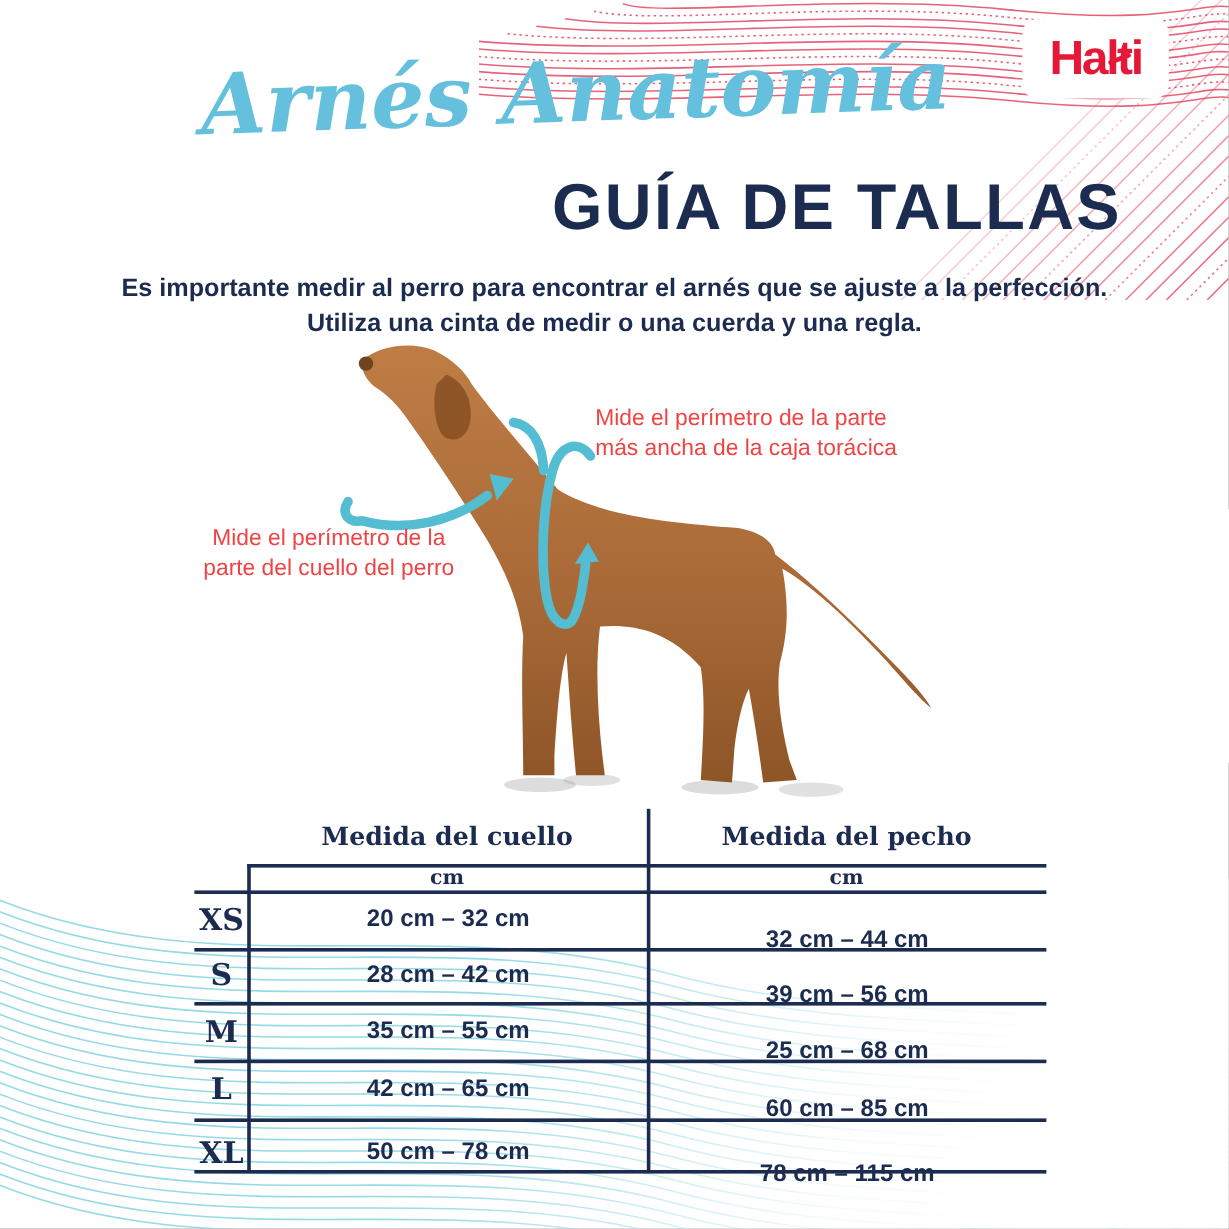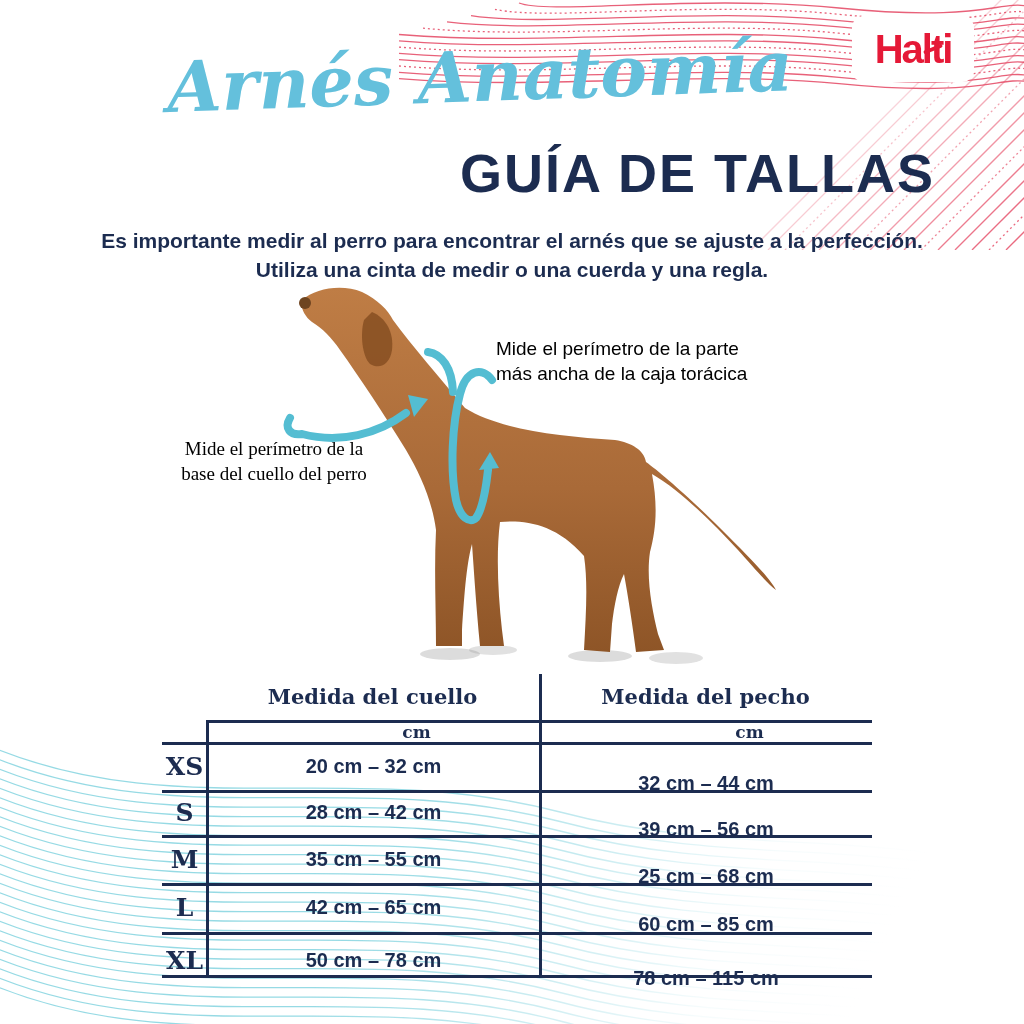--- a/index.html
+++ b/index.html
@@ -22,30 +22,30 @@
   
   .script-title{position:absolute;top:38px;left:0;width:960px;text-align:center;z-index:2;
     font-family:"DejaVu Serif",serif;font-style:italic;font-weight:bold;
     font-size:70px;line-height:1.1;color:#64c0dc;transform:rotate(-2deg);}
   .main-title{position:absolute;top:142px;left:0;width:935px;text-align:right;z-index:2;
     font-size:54px;font-weight:700;letter-spacing:2px;color:#1c2c50;}
   .intro{position:absolute;top:226px;left:0;width:1024px;text-align:center;z-index:2;
     font-size:21px;font-weight:700;line-height:29px;color:#1c2c50;}
   
   .dog-wrap{position:absolute;left:260px;top:278px;width:540px;height:400px;z-index:2;}
-  .note{position:absolute;z-index:3;font-size:19px;font-weight:500;line-height:25px;color:#000000;}
+  .note{position:absolute;z-index:3;font-size:19px;font-weight:500;line-height:25px;color:#ef4444;}
   .note-chest{left:496px;top:336px;width:280px;text-align:left;}
-  .note-neck{left:148px;top:436px;width:252px;text-align:center;font-family:Liberation Serif, serif;}
+  .note-neck{left:148px;top:436px;width:252px;text-align:center;}
   
   .tbl{position:absolute;left:162px;top:676px;width:710px;height:302px;z-index:4;}
   .tline{position:absolute;background:#1c2c50;}
   .hcell{position:absolute;top:0;height:40px;display:flex;align-items:center;justify-content:center;
     font-family:"DejaVu Serif",serif;font-weight:bold;font-size:21px;}
   .unitcell{position:absolute;top:46px;height:20px;display:flex;align-items:center;justify-content:center;
-    font-family:"DejaVu Serif",serif;font-weight:bold;font-size:17px;padding-left:44px;}
+    font-family:"DejaVu Serif",serif;font-weight:bold;font-size:17px;}
   .trow{position:absolute;left:0;width:710px;display:flex;}
   .c-size{width:45px;display:flex;align-items:center;justify-content:center;
     font-family:"DejaVu Serif",serif;font-weight:bold;font-size:25px;}
   .c-neck{width:333px;display:flex;align-items:center;justify-content:center;
     font-size:20px;font-weight:700;}
   .c-chest{flex:1;display:flex;align-items:center;justify-content:center;
     font-size:20px;font-weight:700;margin-top:34px;}
 </style>
 </head>
 <body>
@@ -187,21 +187,21 @@
       <polygon points="230,174 219,192 239,190" fill="#54bdd2" stroke="none"></polygon>
     </g>
   </svg>
 
   <div class="note note-chest">
     <div>Mide el perímetro de la parte</div>
     <div>más ancha de la caja torácica</div>
   </div>
   <div class="note note-neck">
     <div>Mide el perímetro de la</div>
-    <div>base del cuello del perro</div>
+    <div>parte del cuello del perro</div>
   </div>
 
   <div class="tbl">
 
     <div class="tline" style="left:377px;top:-2px;width:3px;height:302px;"></div>
     <div class="tline" style="left:44px;top:44px;width:3px;height:256px;"></div>
     <div class="tline" style="left:44px;top:44px;width:666px;height:3px;"></div>
     <div class="tline" style="left:0;top:66px;width:710px;height:3px;"></div>
     <div class="tline" style="left:0;top:114px;width:710px;height:3px;"></div>
     <div class="tline" style="left:0;top:159px;width:710px;height:3px;"></div>

